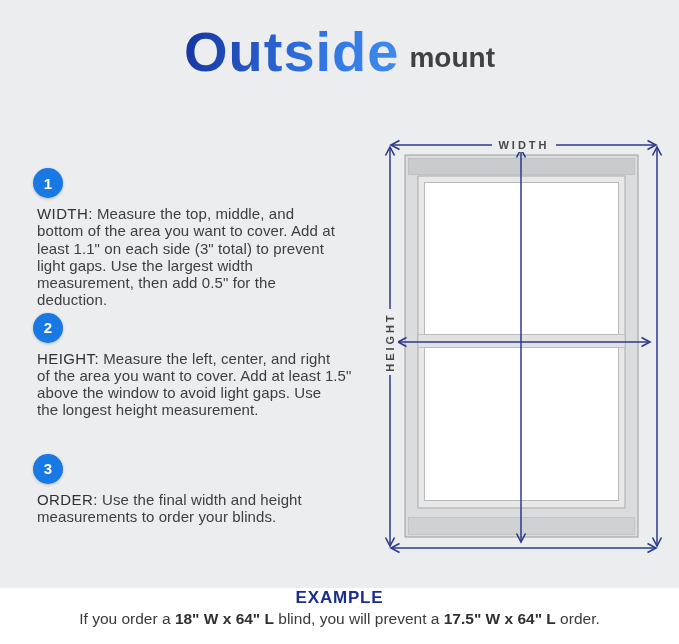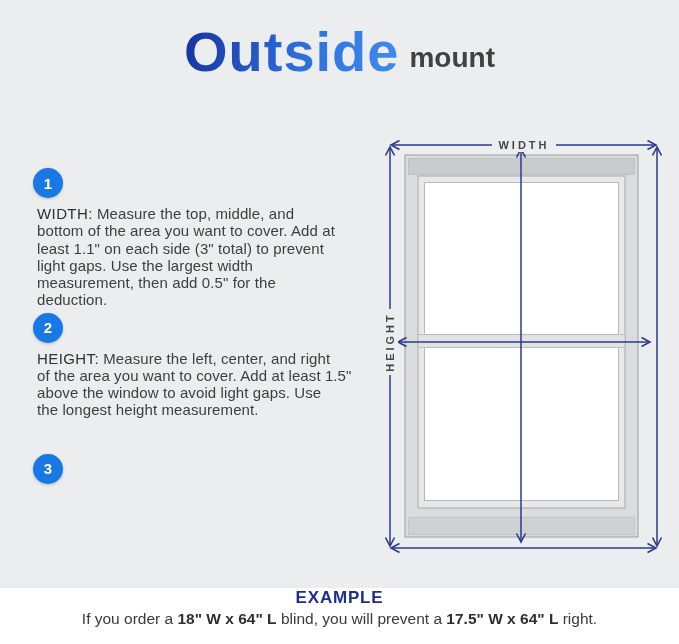--- a/index.html
+++ b/index.html
@@ -66,20 +66,22 @@
     <div class="step step--2">
       <div class="step-num">2</div>
       <p class="step-text"><b>HEIGHT:</b><span> Measure the left, center, and right
 of the area you want to cover. Add at least 1.5"
 above the window to avoid light gaps. Use
 the longest height measurement.</span></p>
     </div>
 
     <div class="step step--3">
       <div class="step-num">3</div>
+      <p class="step-text"><b>ORDER:</b><span> Use the final width and height
+measurements to order your blinds.</span></p>
     </div>
 
   </div>
 
   <div class="diagram">
     <svg width="300" height="462" viewBox="0 0 300 462">
       <defs>
         <marker id="chev" viewBox="0 0 12 12" refX="10" refY="6" markerWidth="12" markerHeight="12" markerUnits="userSpaceOnUse" orient="auto-start-reverse">
           <path d="M1.5 1.5 L10 6 L1.5 10.5" fill="none" stroke="#2B3A8C" stroke-width="1.6"></path>
         </marker>
@@ -107,16 +109,16 @@
       <rect x="117" y="9" width="64" height="15" fill="#ECEDEE"></rect>
       <text class="dim-label" x="149" y="21" text-anchor="middle">WIDTH</text>
 
       <rect x="8" y="181" width="15" height="66" fill="#ECEDEE"></rect>
       <text class="dim-label" x="15" y="214" text-anchor="middle" dy="4" transform="rotate(-90 15 214)">HEIGHT</text>
     </svg>
   </div>
 
   <div class="example">
     <div class="example-heading">EXAMPLE</div>
-    <div class="example-line"><span>If you order a </span><b>18" W x 64" L</b><span> blind, you will prevent a </span><b>17.5" W x 64" L</b><span> right.</span></div>
+    <div class="example-line"><span>If you order a </span><b>18" W x 64" L</b><span> blind, you will prevent a </span><b>17.5" W x 64" L</b><span> order.</span></div>
   </div>
 
 </div>
 
 </body></html>

